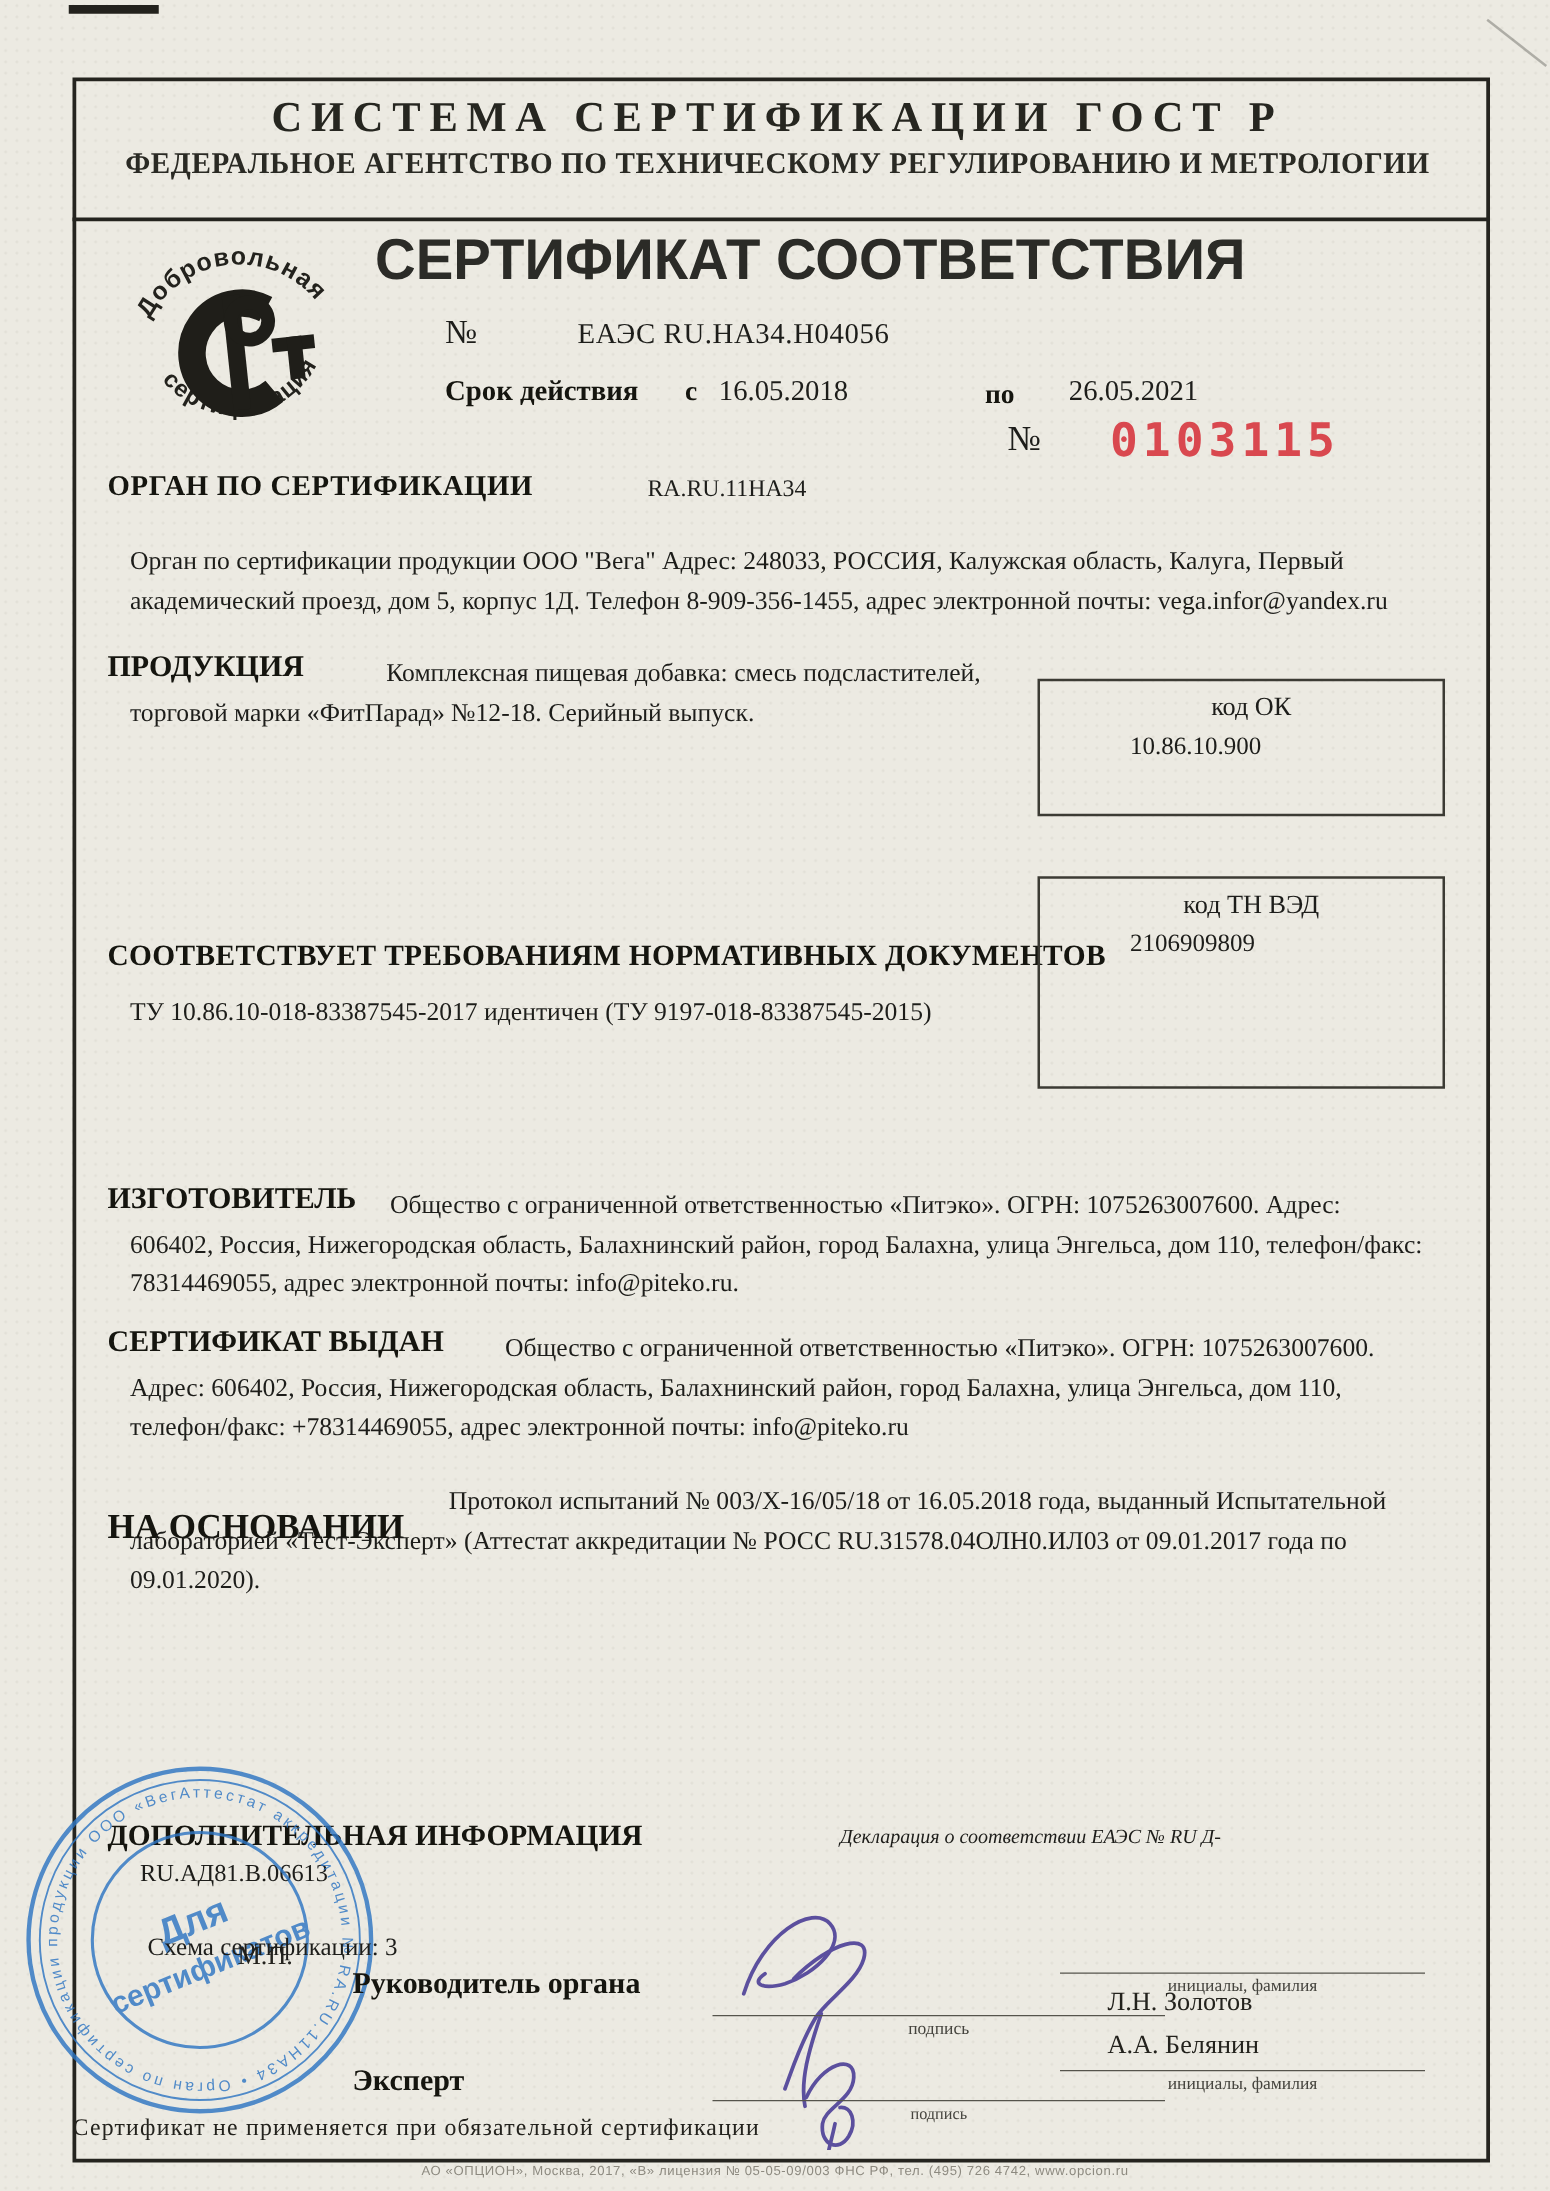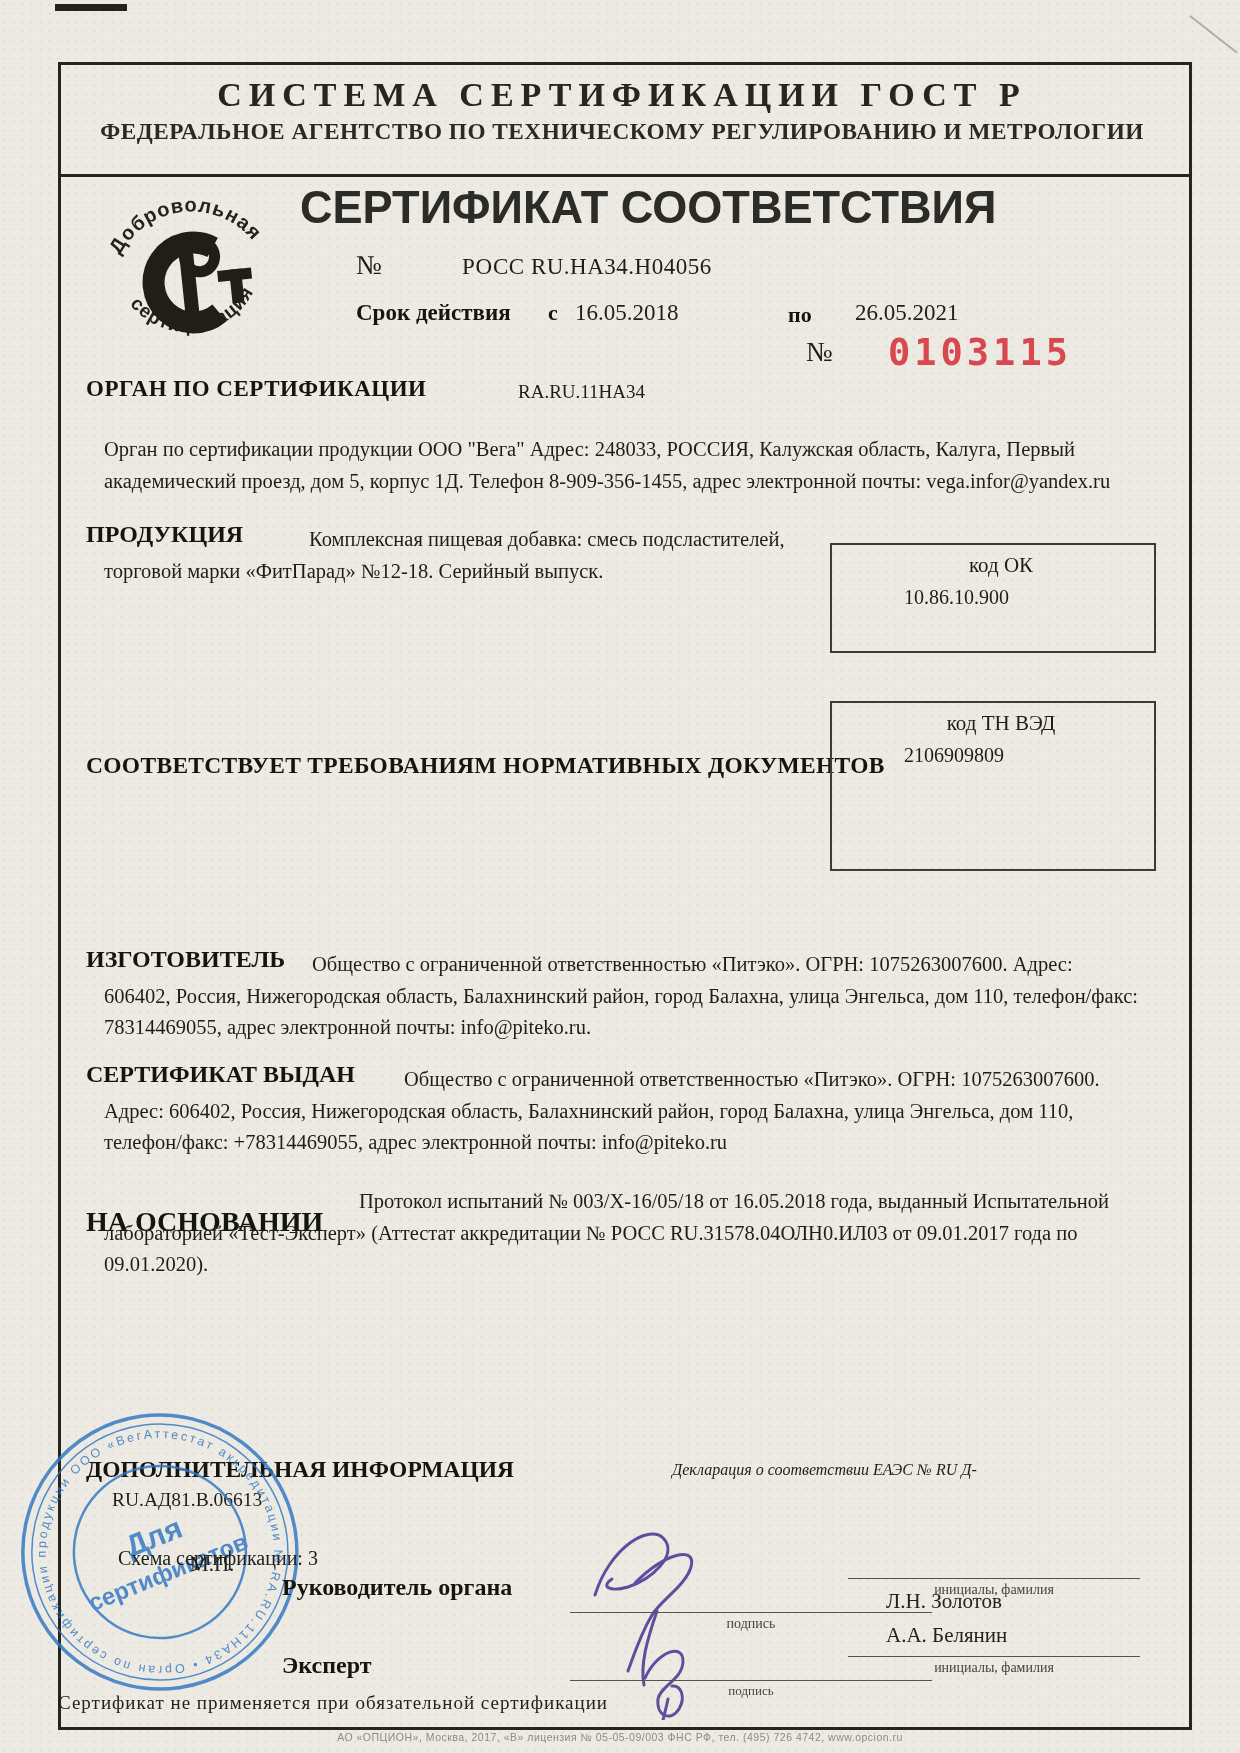--- a/index.html
+++ b/index.html
@@ -94,21 +94,21 @@
         <circle cx="112" cy="80" r="15" stroke-width="11"></circle>
         <rect x="128" y="96" width="34" height="11" fill="#1f1e19" stroke="none"></rect>
         <rect x="140" y="96" width="12" height="34" fill="#1f1e19" stroke="none"></rect>
       </g>
     </svg>
   </div>
 
   <div class="abs doc-title">СЕРТИФИКАТ СООТВЕТСТВИЯ</div>
 
   <div class="abs" style="left:356px;top:250px;font-size:27px;">№</div>
-  <div class="abs" style="left:462px;top:254px;font-size:23px;letter-spacing:.5px;">РОСС RU.НА34.Н04056</div>
+  <div class="abs" style="left:462px;top:254px;font-size:23px;letter-spacing:.5px;">ЕАЭС RU.НА34.Н04056</div>
 
   <div class="abs lbl" style="left:356px;top:300px;font-size:23px;">Срок действия</div>
   <div class="abs lbl" style="left:548px;top:300px;font-size:22px;">с</div>
   <div class="abs" style="left:575px;top:300px;font-size:23px;">16.05.2018</div>
   <div class="abs lbl" style="left:788px;top:302px;font-size:22px;">по</div>
   <div class="abs" style="left:855px;top:300px;font-size:23px;">26.05.2021</div>
 
   <div class="abs" style="left:806px;top:336px;font-size:28px;">№</div>
   <div class="abs red-serial" style="left:850px;top:331px;color:#d9484f;margin-left:38px;">0103115</div>
 
@@ -118,20 +118,21 @@
 
   <div class="abs lbl" style="left:86px;top:521px;font-size:24px;">ПРОДУКЦИЯ</div>
   <div class="abs serif20 para" style="left:104px;top:524px;width:700px;text-indent:205px;">Комплексная пищевая добавка: смесь подсластителей, торговой марки «ФитПарад» №12-18. Серийный выпуск.</div>
 
   <div class="abs codebox" style="left:830px;top:543px;width:322px;height:106px;">
     <div class="cb-label">код ОК</div>
     <div class="cb-value">10.86.10.900</div>
   </div>
 
   <div class="abs lbl" style="left:86px;top:752px;font-size:23.5px;letter-spacing:.3px;">СООТВЕТСТВУЕТ ТРЕБОВАНИЯМ НОРМАТИВНЫХ ДОКУМЕНТОВ</div>
+  <div class="abs serif20" style="left:104px;top:795px;width:720px;">ТУ 10.86.10-018-83387545-2017 идентичен (ТУ 9197-018-83387545-2015)</div>
 
   <div class="abs codebox" style="left:830px;top:701px;width:322px;height:166px;">
     <div class="cb-label">код ТН ВЭД</div>
     <div class="cb-value" style="">2106909809</div>
   </div>
 
   <div class="abs lbl" style="left:86px;top:946px;font-size:24px;">ИЗГОТОВИТЕЛЬ</div>
   <div class="abs serif20 para" style="left:104px;top:949px;width:1036px;text-indent:208px;">Общество с ограниченной ответственностью «Питэко». ОГРН: 1075263007600. Адрес: 606402, Россия, Нижегородская область, Балахнинский район, город Балахна, улица Энгельса, дом 110, телефон/факс: 78314469055, адрес электронной почты: info@piteko.ru.</div>
 
   <div class="abs lbl" style="left:86px;top:1061px;font-size:24px;">СЕРТИФИКАТ ВЫДАН</div>

